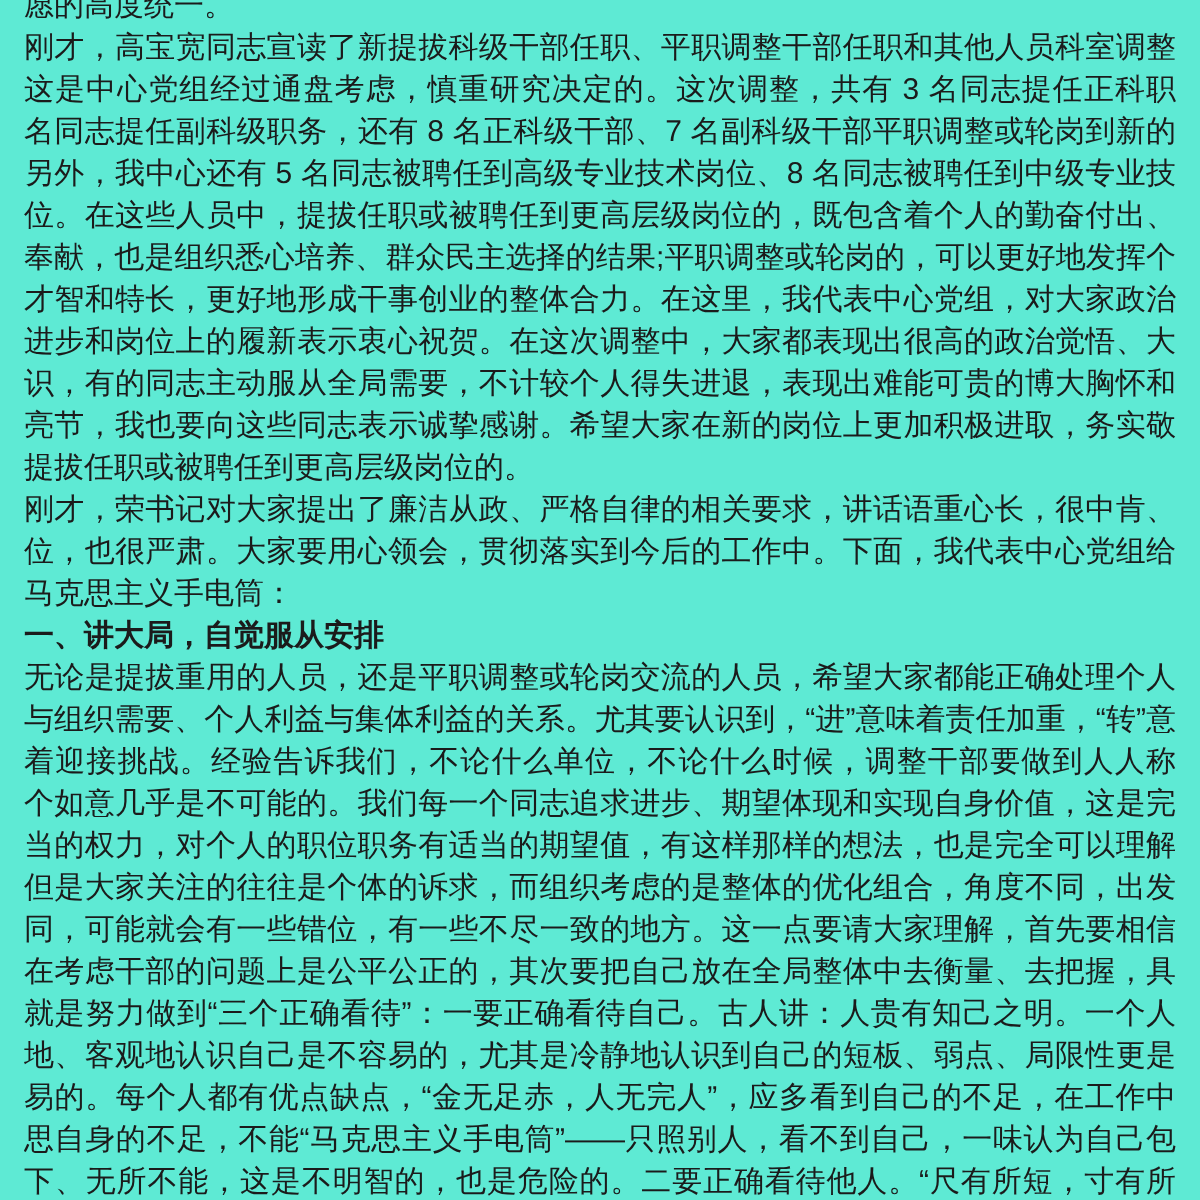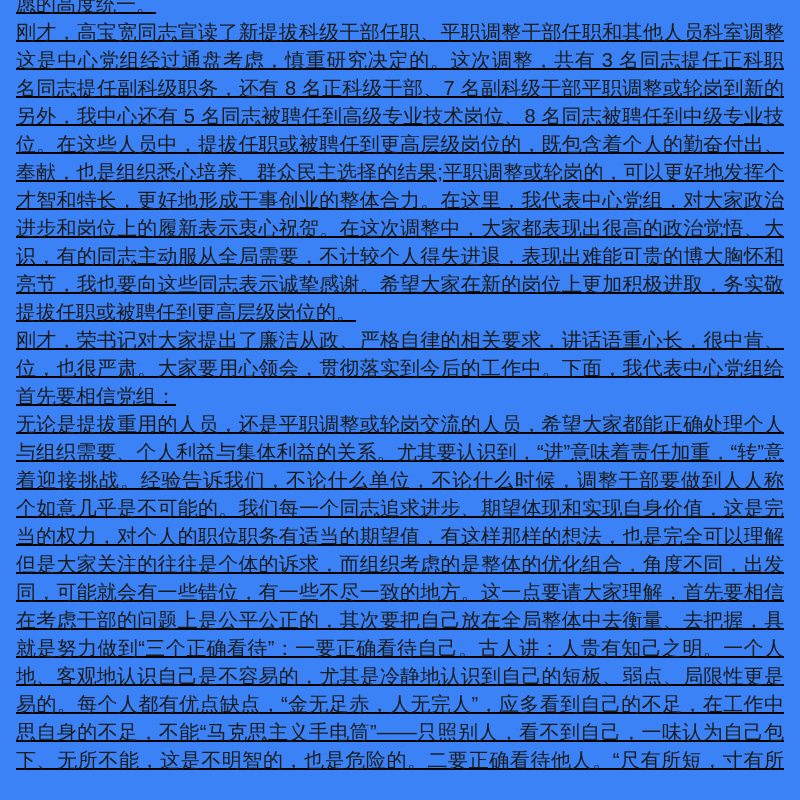--- a/index.html
+++ b/index.html
@@ -5,22 +5,21 @@
   html, body {
     margin: 0;
     padding: 0;
     background: #ffffff;
   }
   .page {
     position: relative;
     width: 800px;
     height: 800px;
     overflow: hidden;
-    background: #3b82f6;
-    text-decoration: underline;
+    background: #5eead4;
   }
   .doc {
     padding: 0 16px;
     margin-top: -10px;
     color: #1b1b1b;
     font-family: "Liberation Sans", sans-serif;
     font-size: 20px;
     line-height: 28px;
   }
   .line {
@@ -46,21 +45,22 @@
       <div class="line fill">另外，我中心还有 5 名同志被聘任到高级专业技术岗位、8 名同志被聘任到中级专业技术岗</div>
       <div class="line fill">位。在这些人员中，提拔任职或被聘任到更高层级岗位的，既包含着个人的勤奋付出、敬业</div>
       <div class="line fill">奉献，也是组织悉心培养、群众民主选择的结果;平职调整或轮岗的，可以更好地发挥个人的</div>
       <div class="line fill">才智和特长，更好地形成干事创业的整体合力。在这里，我代表中心党组，对大家政治上的</div>
       <div class="line fill">进步和岗位上的履新表示衷心祝贺。在这次调整中，大家都表现出很高的政治觉悟、大局意</div>
       <div class="line fill">识，有的同志主动服从全局需要，不计较个人得失进退，表现出难能可贵的博大胸怀和高风</div>
       <div class="line fill">亮节，我也要向这些同志表示诚挚感谢。希望大家在新的岗位上更加积极进取，务实敬业，</div>
       <div class="line end">提拔任职或被聘任到更高层级岗位的。</div>
       <div class="line fill">刚才，荣书记对大家提出了廉洁从政、严格自律的相关要求，讲话语重心长，很中肯、很到</div>
       <div class="line fill">位，也很严肃。大家要用心领会，贯彻落实到今后的工作中。下面，我代表中心党组给大家</div>
-      <div class="line end">首先要相信党组：</div>
+      <div class="line end">马克思主义手电筒：</div>
+      <div class="line bold end">一、讲大局，自觉服从安排</div>
       <div class="line fill">无论是提拔重用的人员，还是平职调整或轮岗交流的人员，希望大家都能正确处理个人愿望</div>
       <div class="line fill">与组织需要、个人利益与集体利益的关系。尤其要认识到，“进”意味着责任加重，“转”意味</div>
       <div class="line fill">着迎接挑战。经验告诉我们，不论什么单位，不论什么时候，调整干部要做到人人称心、个</div>
       <div class="line fill">个如意几乎是不可能的。我们每一个同志追求进步、期望体现和实现自身价值，这是完全正</div>
       <div class="line fill">当的权力，对个人的职位职务有适当的期望值，有这样那样的想法，也是完全可以理解的。</div>
       <div class="line fill">但是大家关注的往往是个体的诉求，而组织考虑的是整体的优化组合，角度不同，出发点不</div>
       <div class="line fill">同，可能就会有一些错位，有一些不尽一致的地方。这一点要请大家理解，首先要相信党组</div>
       <div class="line fill">在考虑干部的问题上是公平公正的，其次要把自己放在全局整体中去衡量、去把握，具体讲</div>
       <div class="line fill">就是努力做到“三个正确看待”：一要正确看待自己。古人讲：人贵有知己之明。一个人理性</div>
       <div class="line fill">地、客观地认识自己是不容易的，尤其是冷静地认识到自己的短板、弱点、局限性更是不容</div>

